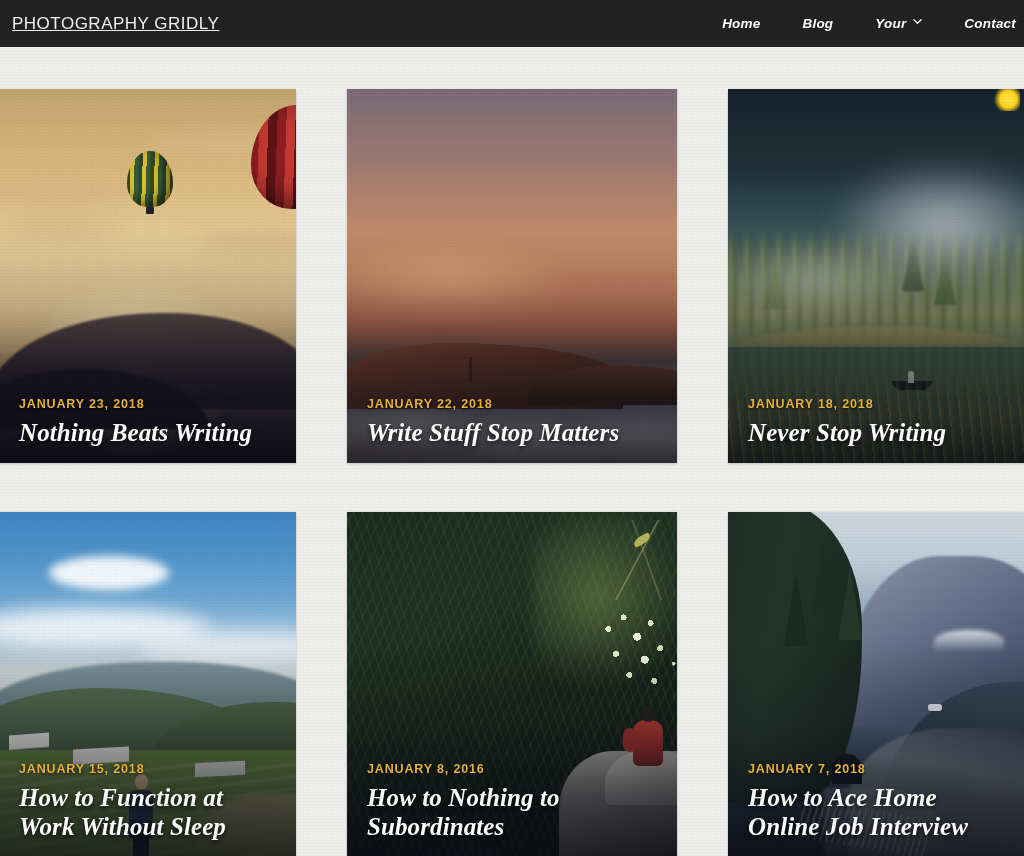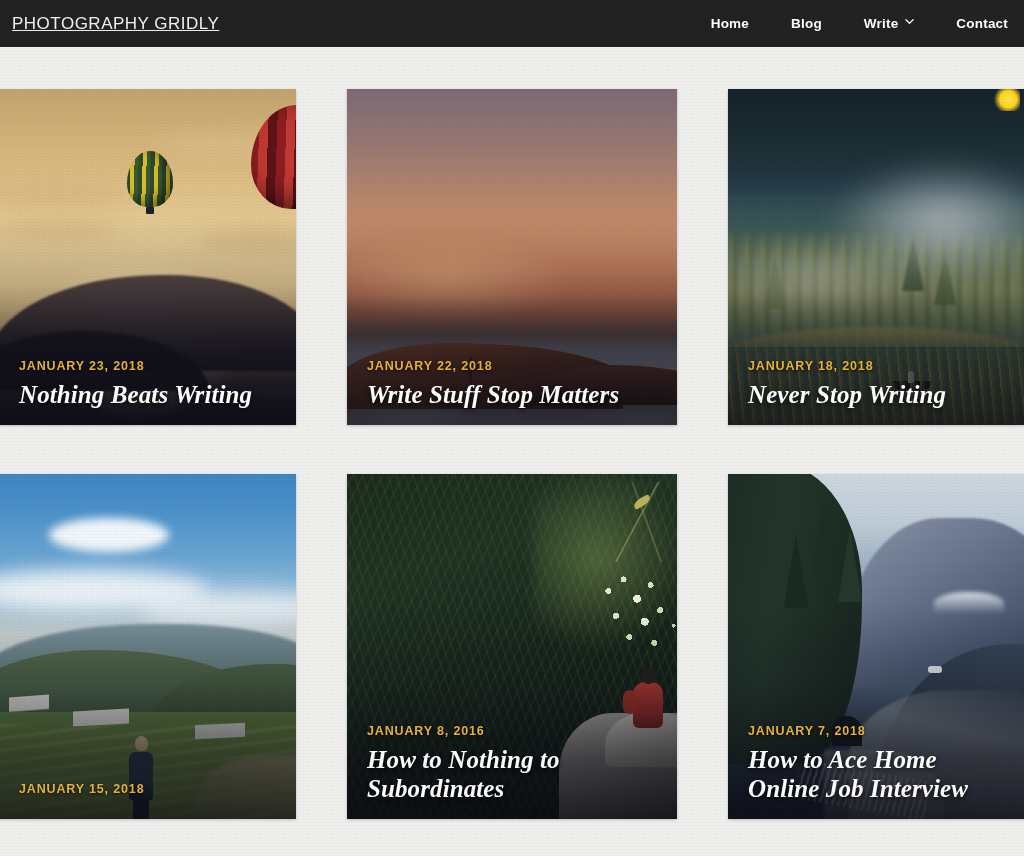--- a/index.html
+++ b/index.html
@@ -39,22 +39,23 @@
     font-size:13.5px;
     font-weight:700;
     letter-spacing:.2px;
     padding:0 21px;
     display:flex; align-items:center;
     gap:7px;
     white-space:nowrap;
     cursor:pointer;
     height:47px;
     line-height:47px;
-  }
-  .nav-item:last-child{ padding-right:16px; }
+    font-style:italic;
+  }
+  .nav-item:last-child{ padding-right:8px; }
   .chev{
     display:inline-block;
     width:9px; height:9px;
     position:relative; top:-2px;
   }
   .chev svg{ display:block; }
 
   
   .grid-wrap{
     position:relative;
@@ -65,21 +66,21 @@
     position:relative;
     display:grid;
     grid-template-columns:297px 330px 296px;
     column-gap:51px;
     row-gap:49px;
     margin-left:-1px;
   }
 
   .card{
     position:relative;
-    height:336px;
+    height:374px;
     overflow:hidden;
     background:#2a2a2a;
     box-shadow:0 1px 3px rgba(0,0,0,.20);
     cursor:pointer;
   }
   .card.tall{ height:345px; }
 
   .photo{
     position:absolute; inset:0;
     overflow:hidden;
@@ -557,21 +558,21 @@
   <a class="brand" href="#">PHOTOGRAPHY GRIDLY</a>
 
   <nav class="main-nav">
     <div class="nav-item">
       <span>Home</span>
     </div>
     <div class="nav-item">
       <span>Blog</span>
     </div>
     <div class="nav-item">
-      <span>Write</span>
+      <span>Your</span>
       <span class="chev">
         <svg width="9" height="9" viewBox="0 0 10 10">
             <path d="M1 3 L5 7 L9 3" fill="none" stroke="#ffffff" stroke-width="1.4" stroke-linecap="round" stroke-linejoin="round"></path>
           </svg>
       </span>
     </div>
     <div class="nav-item">
       <span>Contact</span>
     </div>
   </nav>
@@ -659,20 +660,21 @@
         <div class="p4-bldg2"></div>
         <div class="p4-bldg3"></div>
         <div class="p4-path"></div>
         <div class="p4-legs"></div>
         <div class="p4-body"></div>
         <div class="p4-head"></div>
       </div>
       <div class="scrim"></div>
       <div class="card-body">
         <div class="card-date">JANUARY 15, 2018</div>
+        <h2 class="card-title">How to Function at Work Without Sleep</h2>
       </div>
     </article>
 
     <article class="card tall">
       <div class="photo">
         <div class="p5-base"></div>
         <div class="p5-tex"></div>
         <div class="p5-lit"></div>
         <div class="p5-rock"></div>
         <div class="p5-rock2"></div>

